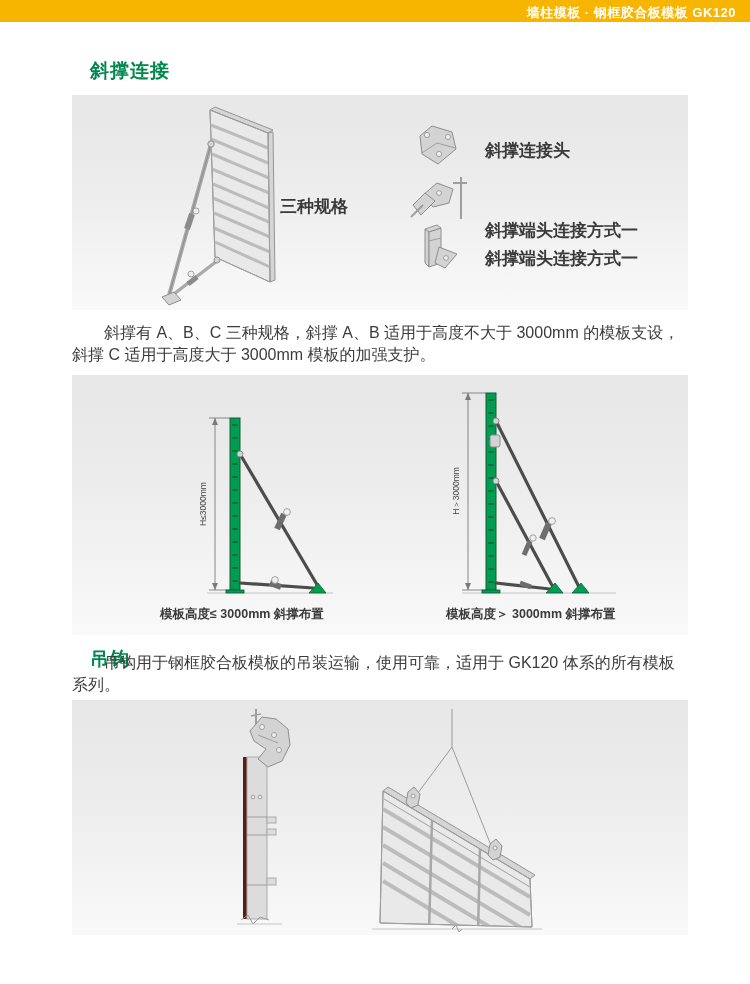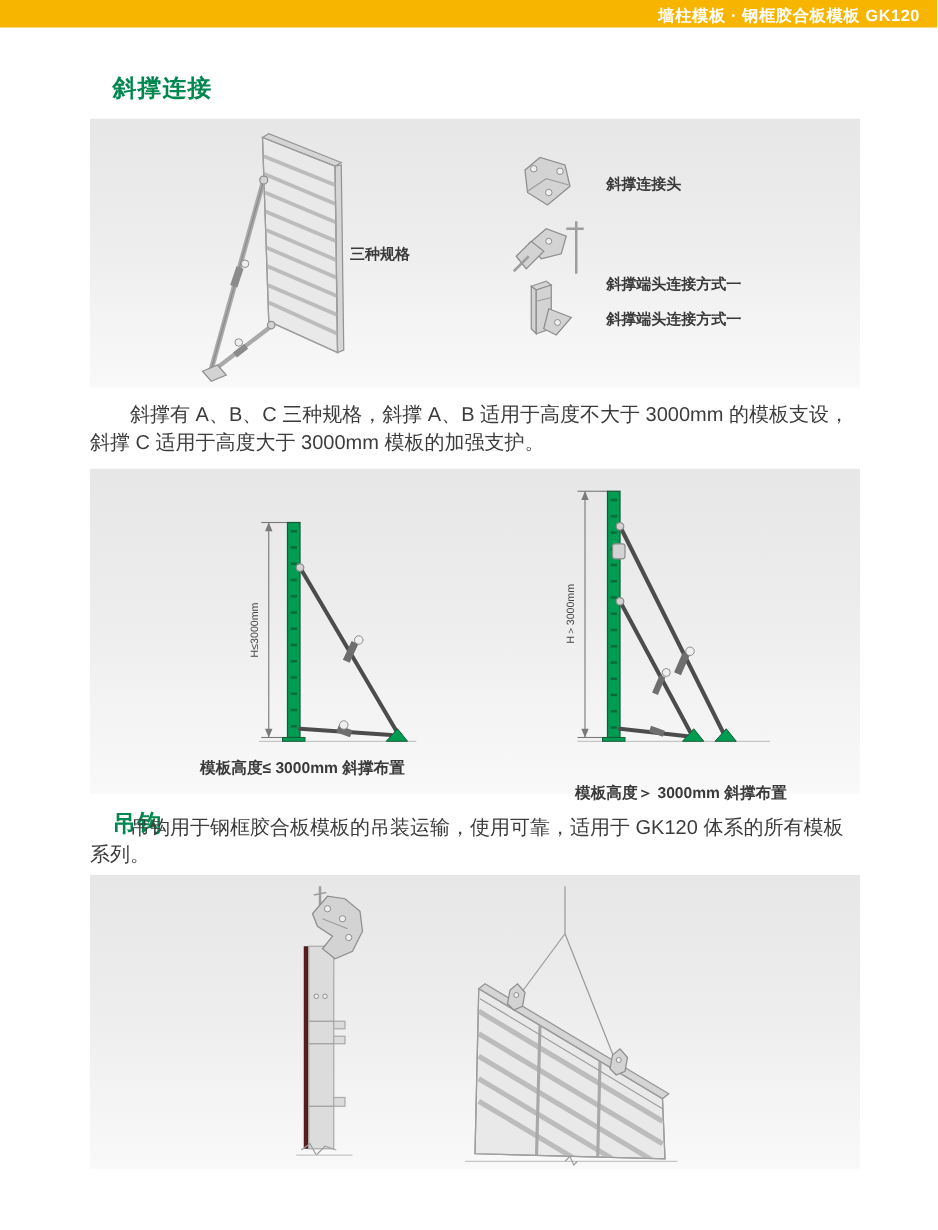--- a/index.html
+++ b/index.html
@@ -25,21 +25,21 @@
     background:linear-gradient(180deg,#E7E7E7 0%,#ECECEC 40%,#F9F9F9 100%);}
   #panel-brace-fig{top:95px;height:215px;}
   #panel-brace-layout{top:375px;height:260px;}
   #panel-hook{top:700px;height:235px;}
 
   .body-text{position:absolute;left:72px;width:616px;color:#3C3C3C;
     font-size:16px;line-height:22px;text-indent:2em;}
   #brace-body{top:322px;}
   #hook-body{top:652px;}
 
-  .fig-label{position:absolute;color:#3A3A3A;font-size:12px;font-weight:bold;white-space:nowrap;}
+  .fig-label{position:absolute;color:#3A3A3A;font-size:17px;font-weight:bold;white-space:nowrap;}
   .caption{position:absolute;color:#3A3A3A;font-size:12.5px;font-weight:bold;text-align:left;white-space:nowrap;}
 
   svg{position:absolute;overflow:visible;}
   .ln{stroke:#9E9E9E;fill:none;}
   .rib{stroke:#BCBCBC;}
   .steel{fill:#E9E9E9;stroke:#949494;stroke-width:1;}
   .steel-dark{fill:#D5D5D5;stroke:#949494;stroke-width:1;}
   .part{fill:#D3D3D3;stroke:#8E8E8E;stroke-width:1;}
   .hole{fill:#EFEFEF;stroke:#8E8E8E;stroke-width:.8;}
   .brace{stroke:#4C4C4C;stroke-width:3.2;stroke-linecap:round;fill:none;}
@@ -177,21 +177,21 @@
       <line x1="99" y1="140" x2="92" y2="156" stroke="#6E6E6E" stroke-width="6"></line>
       <circle class="hole" cx="102" cy="138" r="3.4"></circle>
       <line x1="80" y1="158" x2="74" y2="172" stroke="#6E6E6E" stroke-width="5"></line>
       <circle class="hole" cx="83" cy="155" r="3.2"></circle>
       <line x1="70" y1="200" x2="81" y2="204" stroke="#6E6E6E" stroke-width="5"></line>
       <polygon class="green-foot" points="96,210 113,210 105,200"></polygon>
       <polygon class="green-foot" points="122,210 139,210 131,200"></polygon>
     </svg>
 
     <div class="caption" style="left:88px;top:231px;width:214px;">模板高度≤ 3000mm 斜撑布置</div>
-    <div class="caption" style="left:388px;top:231px;width:222px;margin-top:20px;">模板高度＞ 3000mm 斜撑布置</div>
+    <div class="caption" style="left:374px;top:231px;width:222px;">模板高度＞ 3000mm 斜撑布置</div>
   </section>
 
   <h2 class="sec-heading" id="hook-heading">吊钩</h2>
 
   <p class="body-text" id="hook-body">吊钩用于钢框胶合板模板的吊装运输，使用可靠，适用于 GK120 体系的所有模板系列。</p>
 
   <section class="panel" id="panel-hook">
 
     <svg width="70" height="225" viewBox="0 0 70 225" style="left:160px;top:5px;">
       <rect class="maroon" x="11" y="52" width="4" height="162"></rect>

